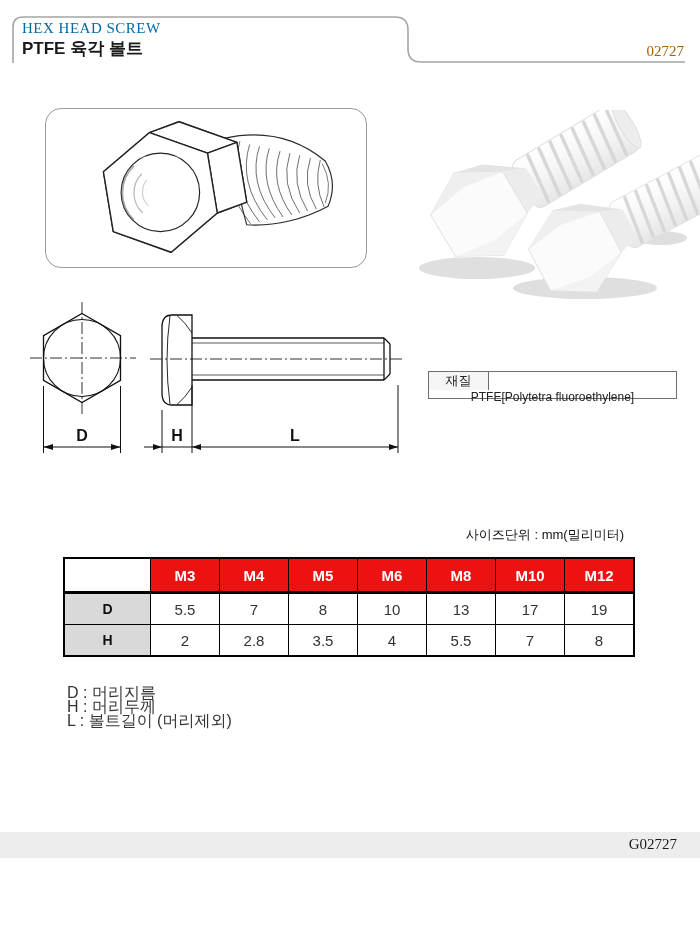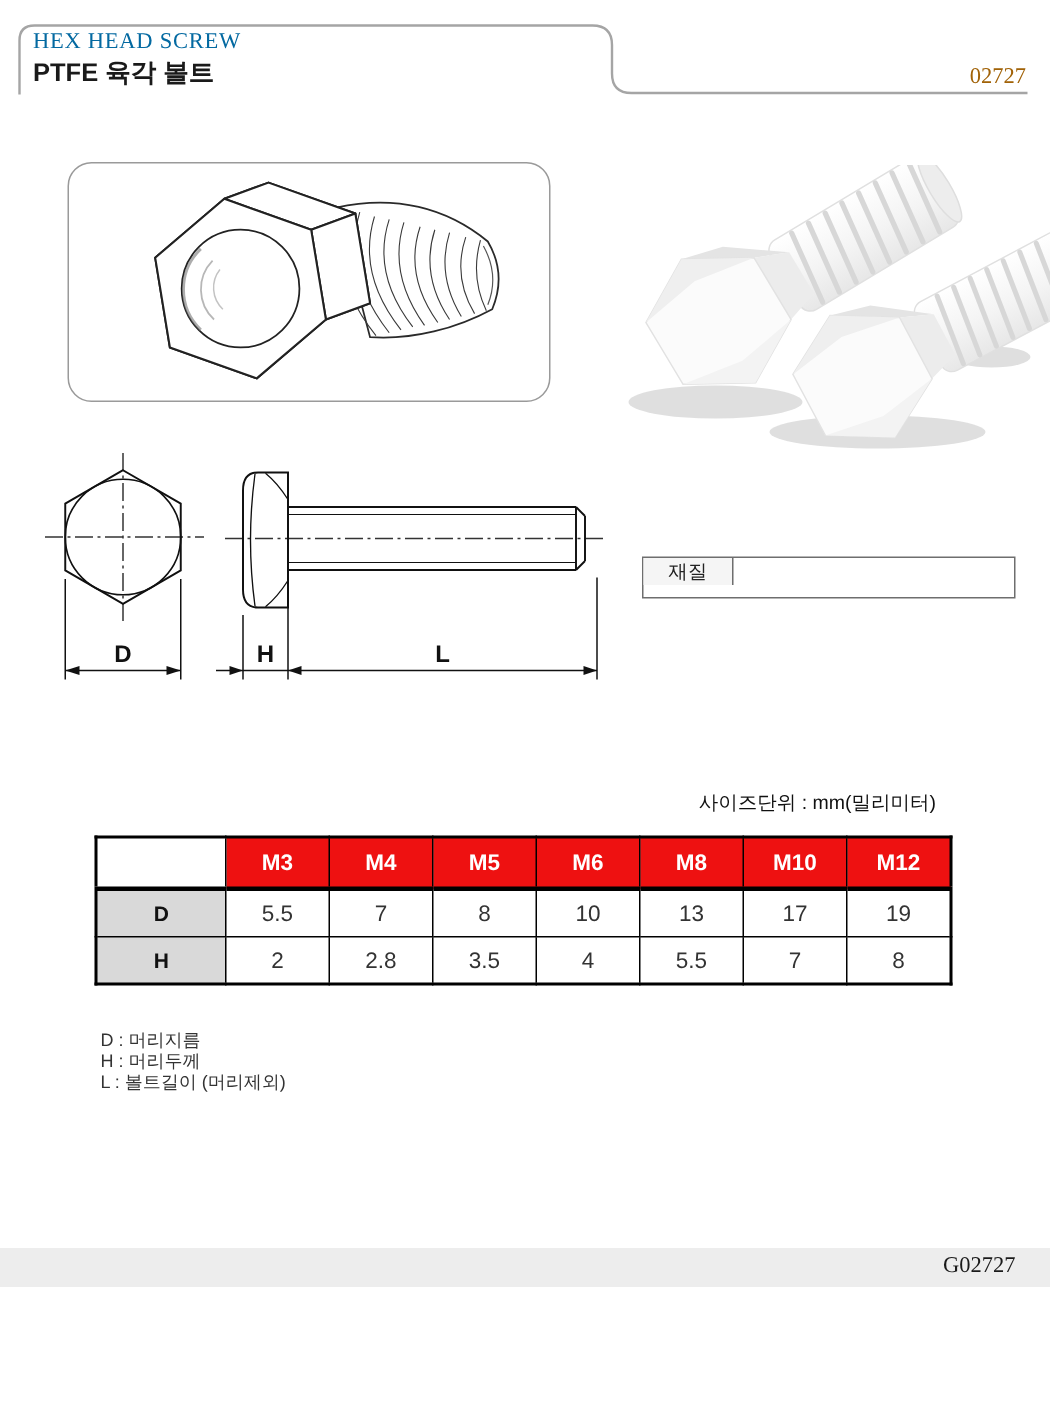--- a/index.html
+++ b/index.html
@@ -27,21 +27,21 @@
   table.size{left:63px;top:557px;position:absolute;border-collapse:collapse;table-layout:fixed;}
   table.size td,table.size th{border:1px solid #000;text-align:center;padding:0;}
   table.size{border:2px solid #000;}
   table.size .corner{width:85px;background:#fff;}
   table.size th.m{width:68px;height:32px;background:#ee1111;color:#fff;font-size:15px;font-weight:bold;border-bottom:3px solid #000;}
   table.size th.corner{border-bottom:3px solid #000;}
   table.size td.rowlab{background:#d9d9d9;font-weight:bold;font-size:14px;height:30px;color:#111;}
   table.size td.val{background:#fff;font-size:15px;color:#333;}
 
   
-  .legend{left:67px;top:686px;font-size:12px;line-height:14px;color:#333;}
+  .legend{left:67px;top:686px;font-size:16px;line-height:14px;color:#333;}
 
   
   .footer{left:0;top:832px;width:700px;height:26px;background:#ededed;}
   .footer-code{right:23px;top:836px;font-family:"Liberation Serif", serif;font-size:15px;color:#1a1a1a;margin-left:44px;}
 
   svg text{font-family:"Liberation Sans", sans-serif;}
 </style>
 </head>
 <body>
 
@@ -176,20 +176,21 @@
     <polygon points="192,447 201,444 201,450"></polygon>
     <polygon points="398,447 389,444 389,450"></polygon>
   </g>
   <text x="82" y="441" text-anchor="middle" font-size="16" font-weight="600" fill="#111">D</text>
   <text x="177" y="441" text-anchor="middle" font-size="16" font-weight="600" fill="#111">H</text>
   <text x="295" y="441" text-anchor="middle" font-size="16" font-weight="600" fill="#111">L</text>
 </svg>
 
 <div class="abs mat-table">
   <div class="mat-label">재질</div>
+  <div class="mat-value">PTFE[Polytetra fluoroethylene]</div>
 </div>
 
 <div class="abs unit-note">사이즈단위 : mm(밀리미터)</div>
 
 <table class="size">
   <tbody>
       <tr>
     <th class="corner"></th>
     <th class="m">M3</th>
     <th class="m">M4</th>

